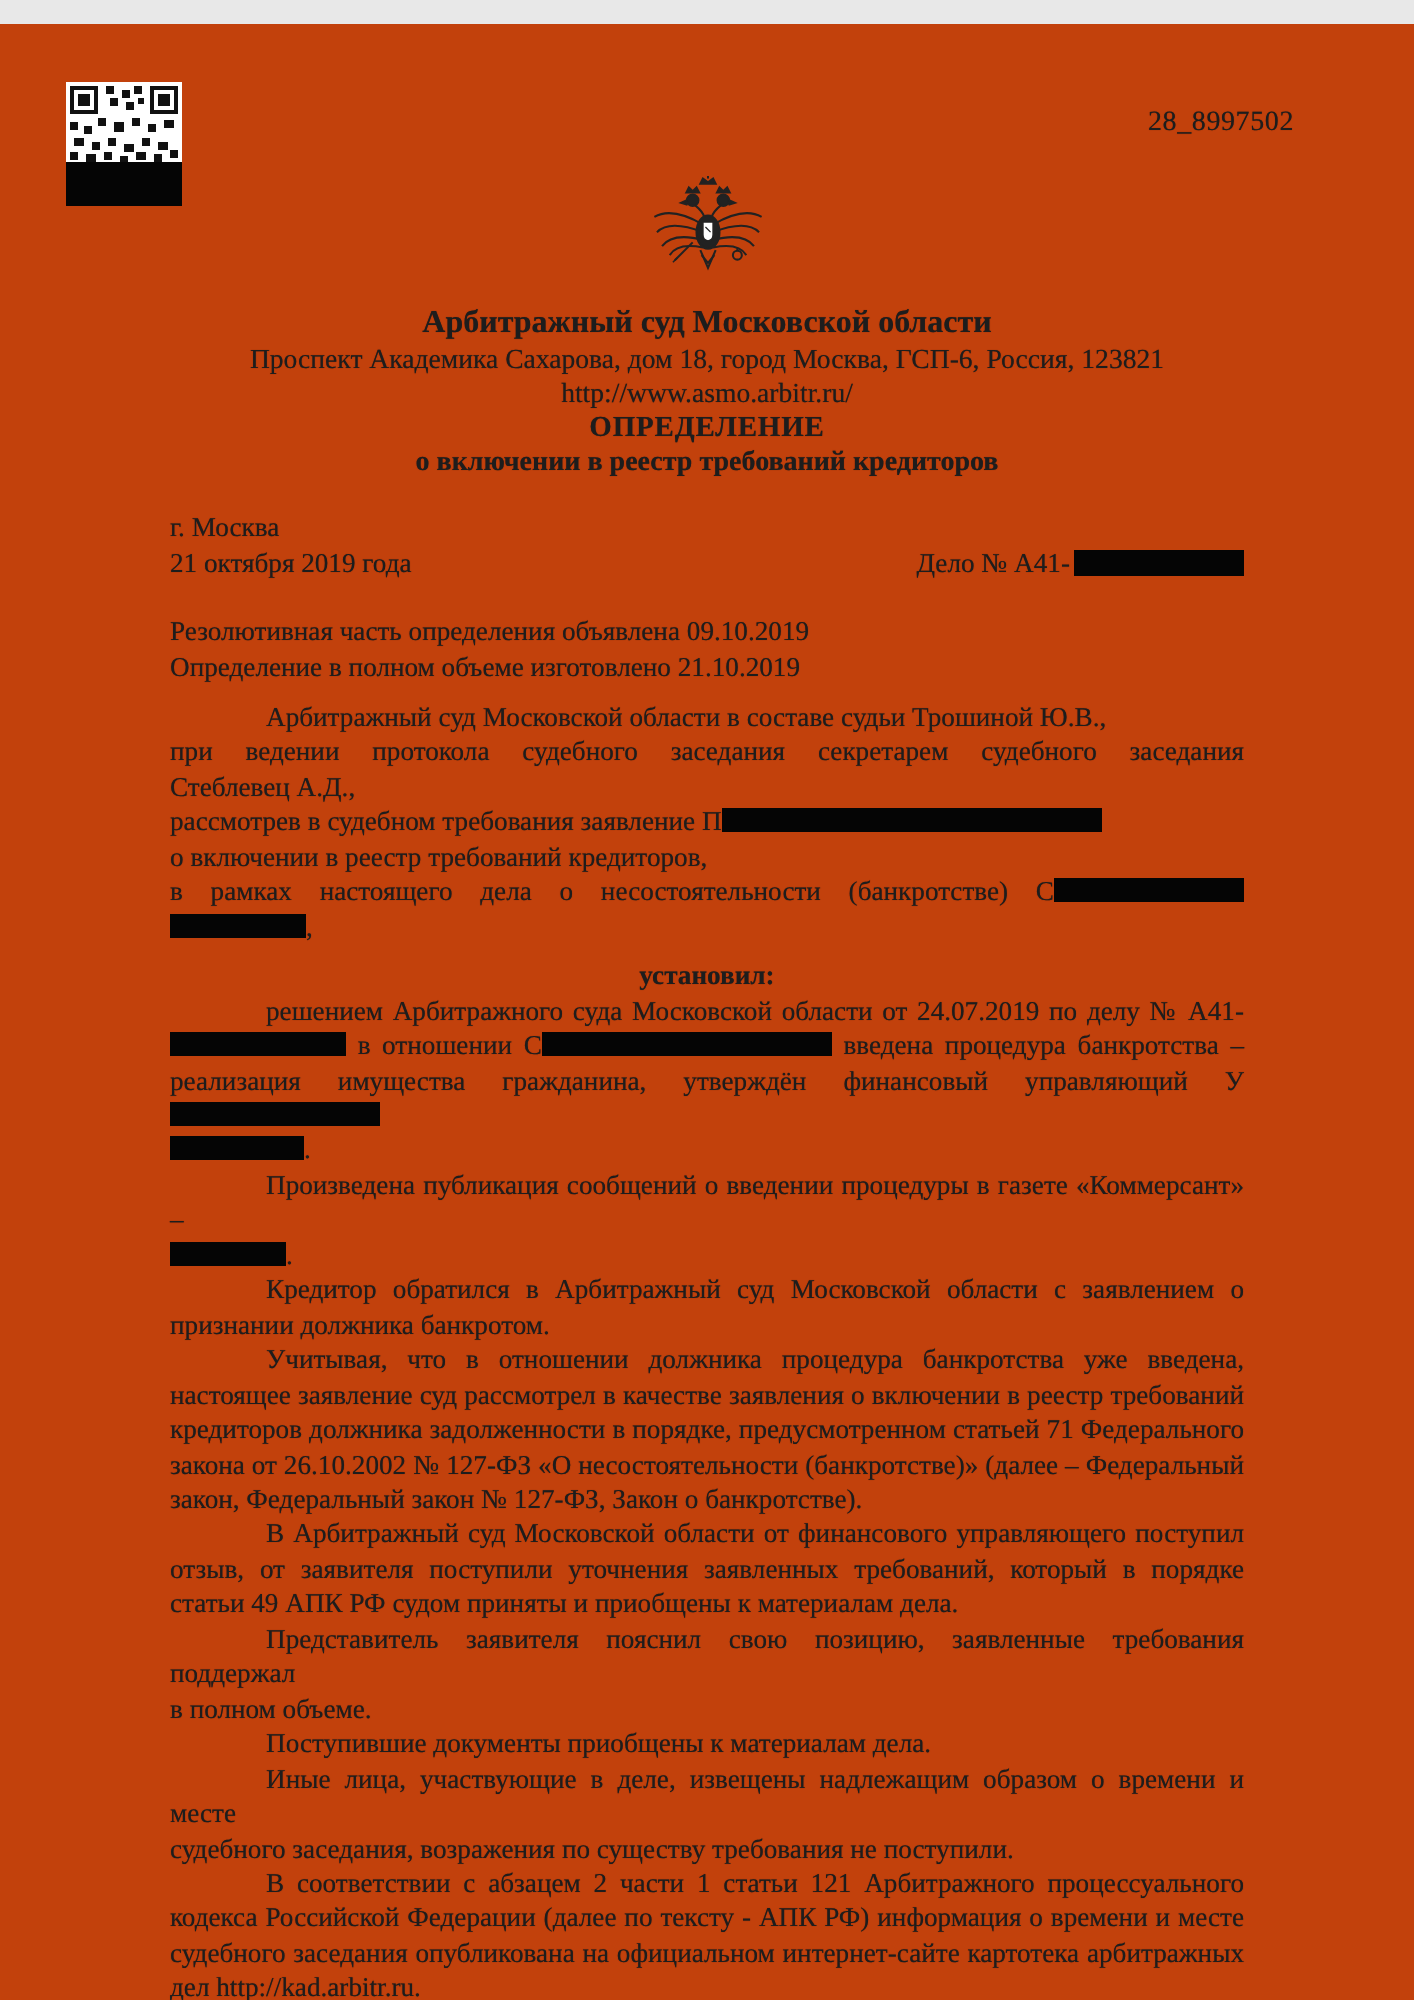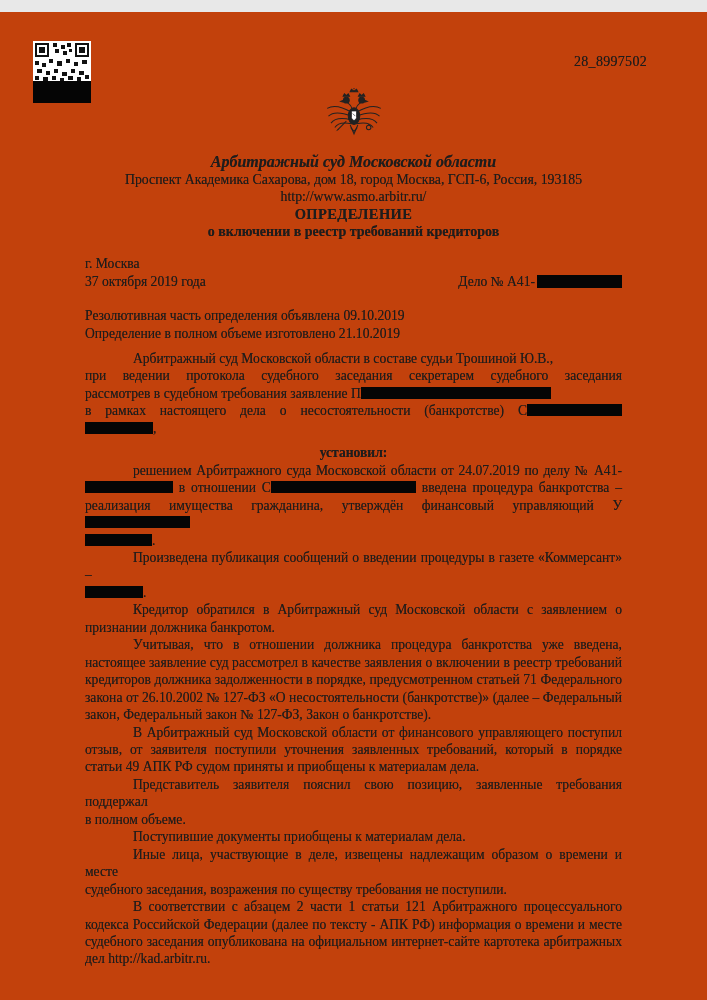--- a/index.html
+++ b/index.html
@@ -9,21 +9,21 @@
     background:#c2410c;color:#1d1d1d;overflow:hidden;
     text-shadow:0 0 .4px rgba(20,20,20,.6);
   }
   
   .qr{position:absolute;left:33px;top:29px;width:58px;height:62px;}
   
   .docnum{position:absolute;top:42px;right:60px;font-size:14px;letter-spacing:.3px;}
   
   .header{position:absolute;left:85px;width:537px;top:76px;text-align:center;line-height:17px;}
   .emblem{display:block;margin:0 auto 4px auto;}
-  .court-name{font-weight:bold;font-size:16px;line-height:19px;font-style:italic;}
+  .court-name{font-weight:bold;font-size:16px;line-height:19px;}
   .addr,.url{font-size:13.8px;}
   .doc-type{font-weight:bold;font-size:14.5px;letter-spacing:.4px;margin-top:1px;}
   .doc-subtitle{font-weight:bold;font-size:14px;text-align:center;}
   
   .meta{position:absolute;left:85px;width:537px;top:243px;font-size:13.6px;line-height:17.5px;}
   .case-row{display:flex;justify-content:space-between;align-items:center;}
   .case-right{display:flex;align-items:center;justify-content:flex-end;}
   .resolutive{margin-top:17px;}
   
   .doc-lines{position:absolute;left:85px;width:537px;top:338px;font-size:13.6px;line-height:17.45px;}
@@ -121,43 +121,45 @@
 
       <path d="M44 58 L50 72 L56 58"></path>
       <path d="M45 62 L50 68 L55 62"></path>
 
       <path d="M38 52 L24 66"></path>
       <path d="M22.5 67.5 L26 64" stroke-width="1.2"></path>
       <circle cx="73" cy="62" r="3.5"></circle>
       <line x1="73" y1="58.5" x2="73" y2="56.5"></line>
     </svg>
     <div class="court-name">Арбитражный суд Московской области</div>
-    <div class="addr">Проспект Академика Сахарова, дом 18, город Москва, ГСП-6, Россия, 193185</div>
+    <div class="addr">Проспект Академика Сахарова, дом 18, город Москва, ГСП-6, Россия, 123821</div>
     <div class="url">http://www.asmo.arbitr.ru/</div>
     <div class="doc-type">ОПРЕДЕЛЕНИЕ</div>
     <div class="doc-subtitle">о включении в реестр требований кредиторов</div>
   </div>
 
   <div class="meta">
     <div>г. Москва</div>
     <div class="case-row">
-      <span>37 октября 2019 года</span>
+      <span>21 октября 2019 года</span>
       <span class="case-right">
         <span>Дело № А41-</span>
         <span class="bar case"></span>
       </span>
     </div>
     <div class="resolutive">Резолютивная часть определения объявлена 09.10.2019</div>
     <div>Определение в полном объеме изготовлено 21.10.2019</div>
   </div>
 
   <div class="doc-lines">
       <div class="line indent"><span>Арбитражный суд Московской области в составе судьи Трошиной Ю.В.,</span></div>
       <div class="line stretch"><span>при ведении протокола судебного заседания секретарем судебного заседания</span></div>
+      <div class="line"><span>Стеблевец А.Д.,</span></div>
       <div class="line"><span>рассмотрев в судебном требования заявление П</span><span class="bar" style="width: 190px;"></span></div>
+      <div class="line"><span>о включении в реестр требований кредиторов,</span></div>
       <div class="line stretch"><span>в рамках настоящего дела о несостоятельности (банкротстве) С</span><span class="bar" style="width: 95px;"></span></div>
       <div class="line"><span class="bar" style="width: 68px;"></span><span>,</span></div>
       <div class="line center bold gap-top"><span>установил:</span></div>
       <div class="line indent stretch"><span>решением Арбитражного суда Московской области от 24.07.2019 по делу № А41-</span></div>
       <div class="line stretch"><span class="bar" style="width: 88px;"></span><span> в отношении С</span><span class="bar" style="width: 145px;"></span><span> введена процедура банкротства –</span></div>
       <div class="line stretch"><span>реализация имущества гражданина, утверждён финансовый управляющий У</span><span class="bar" style="width: 105px;"></span></div>
       <div class="line"><span class="bar" style="width: 67px;"></span><span>.</span></div>
       <div class="line indent stretch"><span>Произведена публикация сообщений о введении процедуры в газете «Коммерсант» –</span></div>
       <div class="line"><span class="bar" style="width: 58px;"></span><span>.</span></div>
       <div class="line indent stretch"><span>Кредитор обратился в Арбитражный суд Московской области с заявлением о</span></div>

